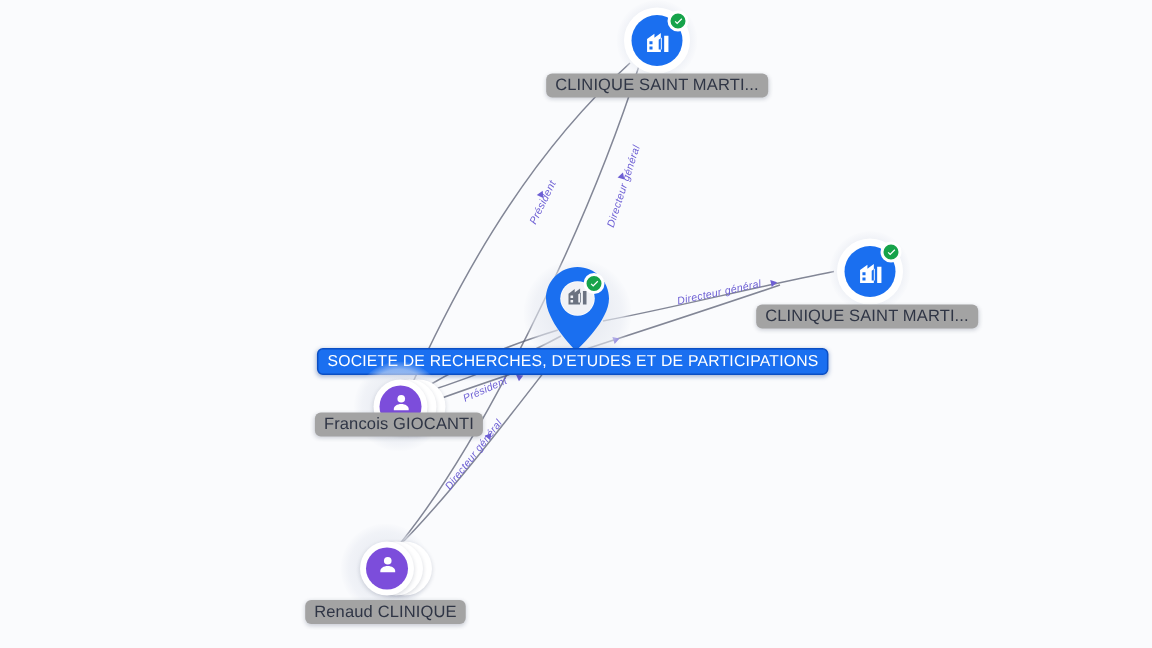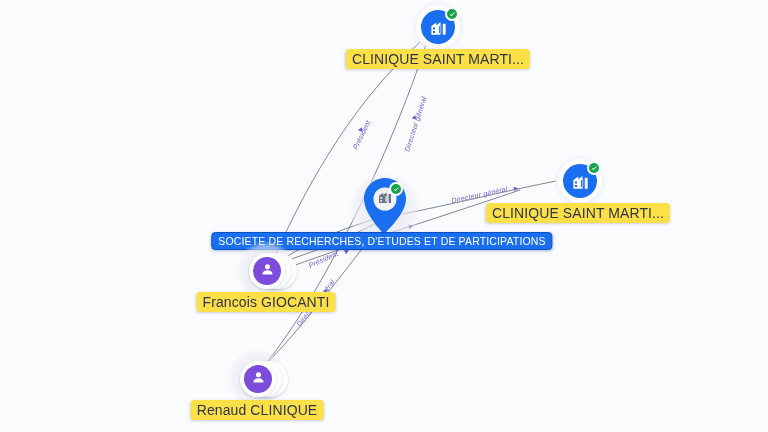--- a/index.html
+++ b/index.html
@@ -115,24 +115,24 @@
     align-items: center;
     justify-content: center;
     box-sizing: border-box;
   }
   .badge svg { display:block; }
 
   
   .node-label {
     position: absolute;
     white-space: nowrap;
-    font-size: 14px;
+    font-size: 11px;
     color: #2e3murky;
     color: #2f3545;
-    background: #fde047;
+    background: #a3a3a3;
     border-radius: 4px;
     padding: 2px 6px;
     box-shadow: 0 1px 3px rgba(30,40,70,0.22);
     transform: translateX(-50%);
     letter-spacing: 0.1px;
   }
   .node-label.selected {
     background: #1a6ff0;
     color: #ffffff;
     border: 1px solid #0b4fc4;
@@ -248,21 +248,21 @@
       <div class="stack" style="left:3px;  top:0px; width:36px; height:36px;"></div>
       <div class="pcircle" style="left:7px; top:4px;">
         <span>
           <svg width="17" height="17" viewBox="0 0 24 24">
             <circle cx="12" cy="8.2" r="3.6" fill="#ffffff"></circle>
             <path fill="#ffffff" d="M12 13.2c-3.9 0-7 2.1-7 4.7V19h14v-1.1c0-2.6-3.1-4.7-7-4.7z"></path>
           </svg>
         </span>
       </div>
     </div>
-    <div class="node-label" style="left:0px; top:21px;">Francois GIOCANTI</div>
+    <div class="node-label" style="left:0px; top:4px;">Francois GIOCANTI</div>
   </div>
 
   <div class="node" style="left:257px; top:379px;">
     <div class="halo" style="left:-30px; top:-30px; width:60px; height:60px;"></div>
     <div class="person" style="left:-20px; top:-18px;">
       <div class="stack" style="left:15px; top:0px; width:36px; height:36px;"></div>
       <div class="stack" style="left:9px;  top:0px; width:36px; height:36px;"></div>
       <div class="stack" style="left:3px;  top:0px; width:36px; height:36px;"></div>
       <div class="pcircle" style="left:7px; top:4px;">
         <span>

